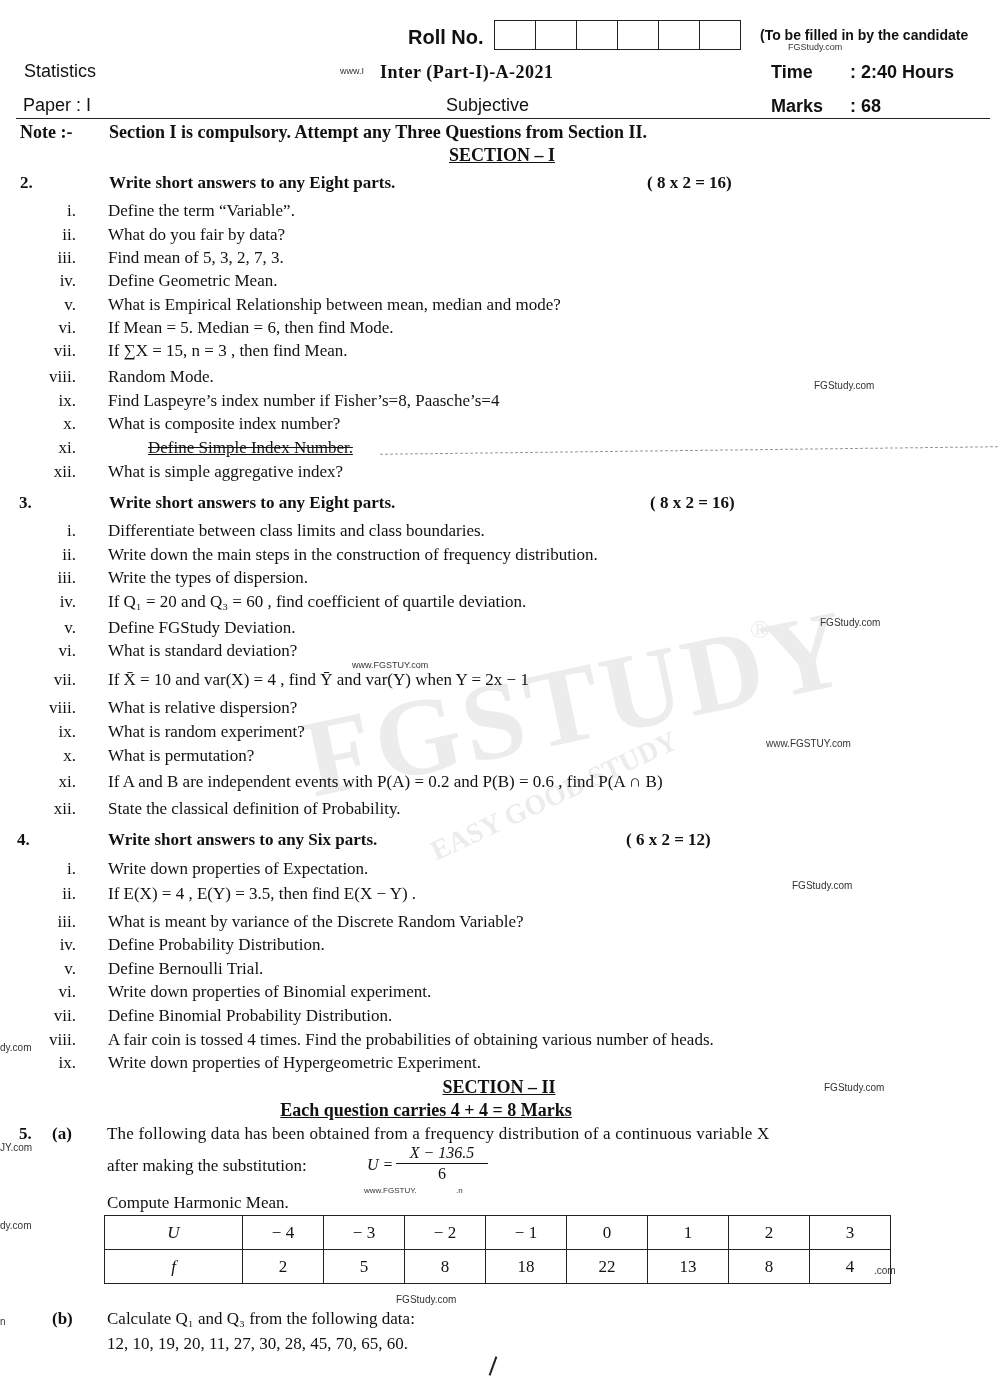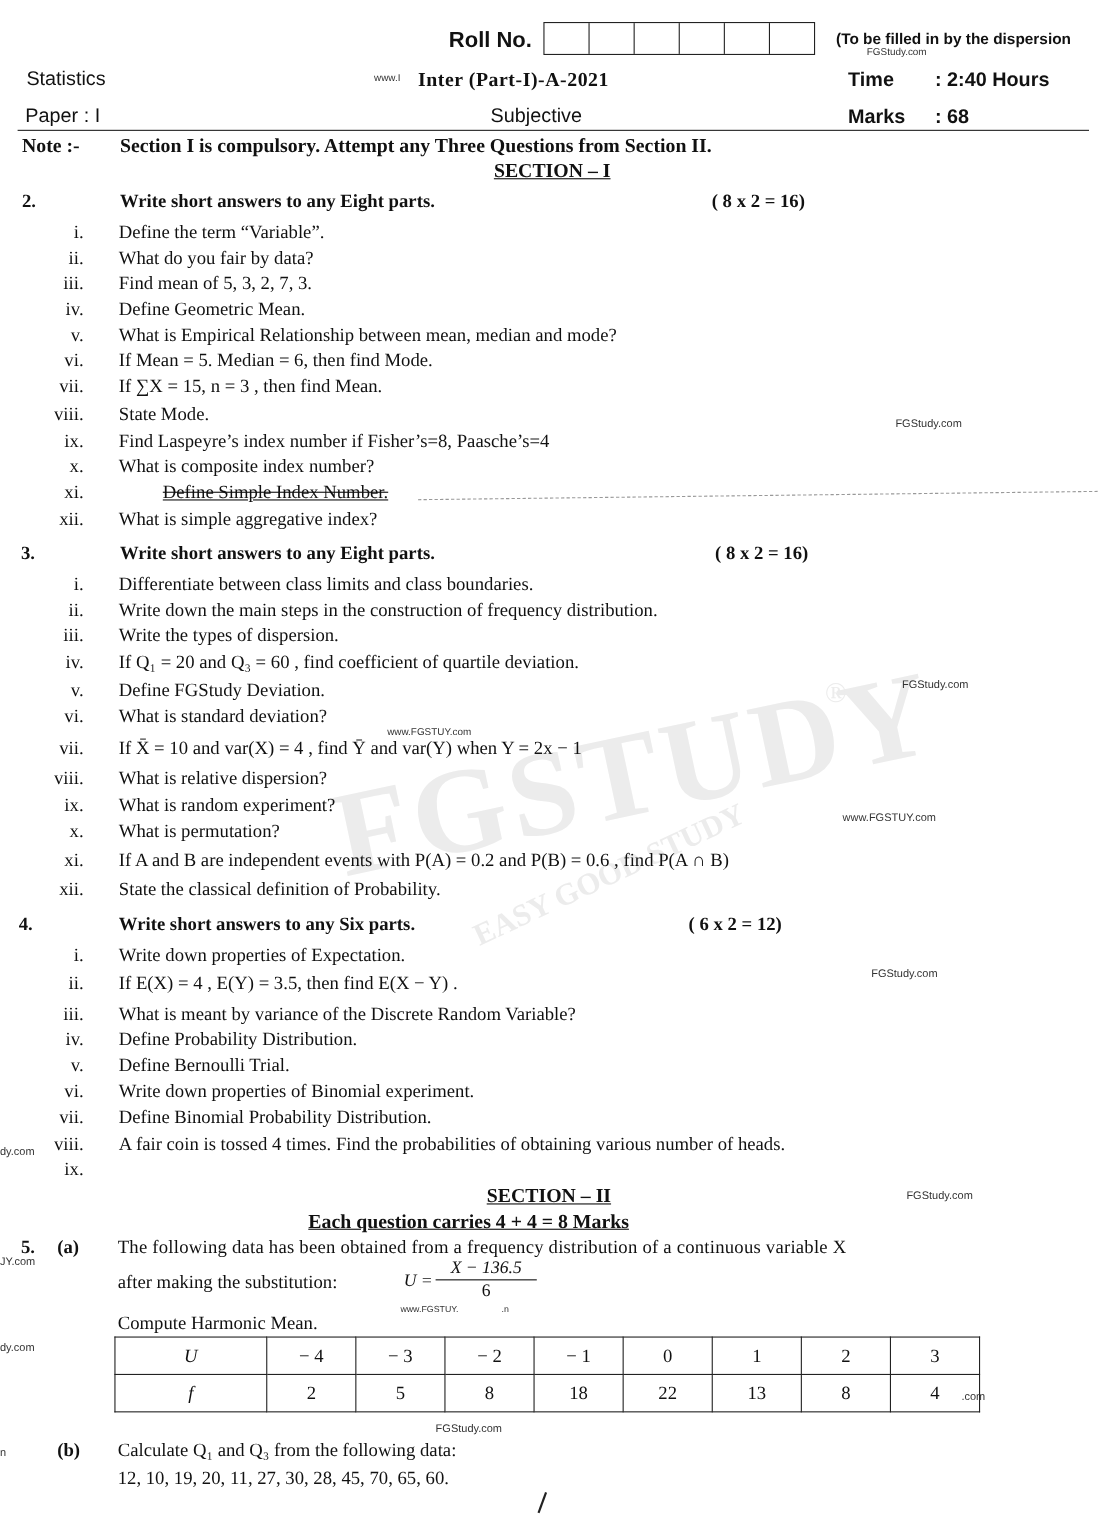--- a/index.html
+++ b/index.html
@@ -37,21 +37,21 @@
 
 <div class="abs sans roll-label" style="left:408px; top:26px;">Roll No.</div>
 <div class="abs roll-boxes" style="left:494px; top:20px;">
   <div class="roll-box"></div>
   <div class="roll-box"></div>
   <div class="roll-box"></div>
   <div class="roll-box"></div>
   <div class="roll-box"></div>
   <div class="roll-box"></div>
 </div>
-<div class="abs sans" style="left:760px; top:27px; font-size:14px; font-weight:bold; white-space:nowrap;">(To be filled in by the dispersion</div>
+<div class="abs sans" style="left:760px; top:27px; font-size:14px; font-weight:bold; white-space:nowrap;">(To be filled in by the candidate</div>
 <div class="abs wm" style="left:788px; top:42px; font-size:9px;">FGStudy.com</div>
 
 <div class="abs sans hdr-r" style="left:24px; top:61px;">Statistics</div>
 <div class="abs wm" style="left:340px; top:66px; font-size:9px;">www.I</div>
 <div class="abs hdr" style="left:380px; top:62px; letter-spacing:0.5px;">Inter (Part-I)-A-2021</div>
 <div class="abs sans hdr-r" style="left:771px; top:62px; font-weight:bold;">Time</div>
 <div class="abs sans hdr-r" style="left:850px; top:62px; font-weight:bold;">: 2:40 Hours</div>
 
 <div class="abs sans hdr-r" style="left:23px; top:95px;">Paper : I</div>
 <div class="abs sans hdr-r" style="left:446px; top:95px;text-align:center;">Subjective</div>
@@ -91,21 +91,21 @@
 <div class="item" style="top:318px;">
     <span class="num">vi.</span>
     <span class="txt">If Mean = 5. Median = 6, then find Mode.</span>
   </div>
 <div class="item" style="top:341px;">
     <span class="num">vii.</span>
     <span class="txt">If ∑X = 15, n = 3 , then find Mean.</span>
   </div>
 <div class="item" style="top:367px;">
     <span class="num">viii.</span>
-    <span class="txt">State Mode.</span>
+    <span class="txt">Random Mode.</span>
   </div>
 <div class="item" style="top:391px;">
     <span class="num">ix.</span>
     <span class="txt">Find Laspeyre’s index number if Fisher’s=8, Paasche’s=4</span>
   </div>
 <div class="abs wm" style="left:814px; top:380px;">FGStudy.com</div>
 <div class="item" style="top:414px;">
     <span class="num">x.</span>
     <span class="txt">What is composite index number?</span>
   </div>
@@ -208,20 +208,21 @@
     <span class="num">vii.</span>
     <span class="txt">Define Binomial Probability Distribution.</span>
   </div>
 <div class="abs wm" style="left:0; top:1042px;">dy.com</div>
 <div class="item" style="top:1030px;">
     <span class="num">viii.</span>
     <span class="txt">A fair coin is tossed 4 times. Find the probabilities of obtaining various number of heads.</span>
   </div>
 <div class="item" style="top:1053px;">
     <span class="num">ix.</span>
+    <span class="txt">Write down properties of Hypergeometric Experiment.</span>
   </div>
 
 <div class="abs sec-title" style="left:0; width:998px; top:1077px;">SECTION – II</div>
 <div class="abs wm" style="left:824px; top:1082px;">FGStudy.com</div>
 <div class="abs sec-title" style="left:0; width:852px; top:1100px;">Each question carries 4 + 4  = 8 Marks</div>
 
 <div class="abs qnum" style="left:19px; top:1124px;">5.</div>
 <div class="abs wm" style="left:0; top:1142px;">JY.com</div>
 <div class="abs" style="left:52px; top:1124px; font-size:17px; font-weight:bold;">(a)</div>
 <div class="abs" style="left:107px; top:1124px; font-size:17px; white-space:nowrap; letter-spacing:0.2px;">The following data has been obtained from a frequency distribution of a continuous variable X</div>

